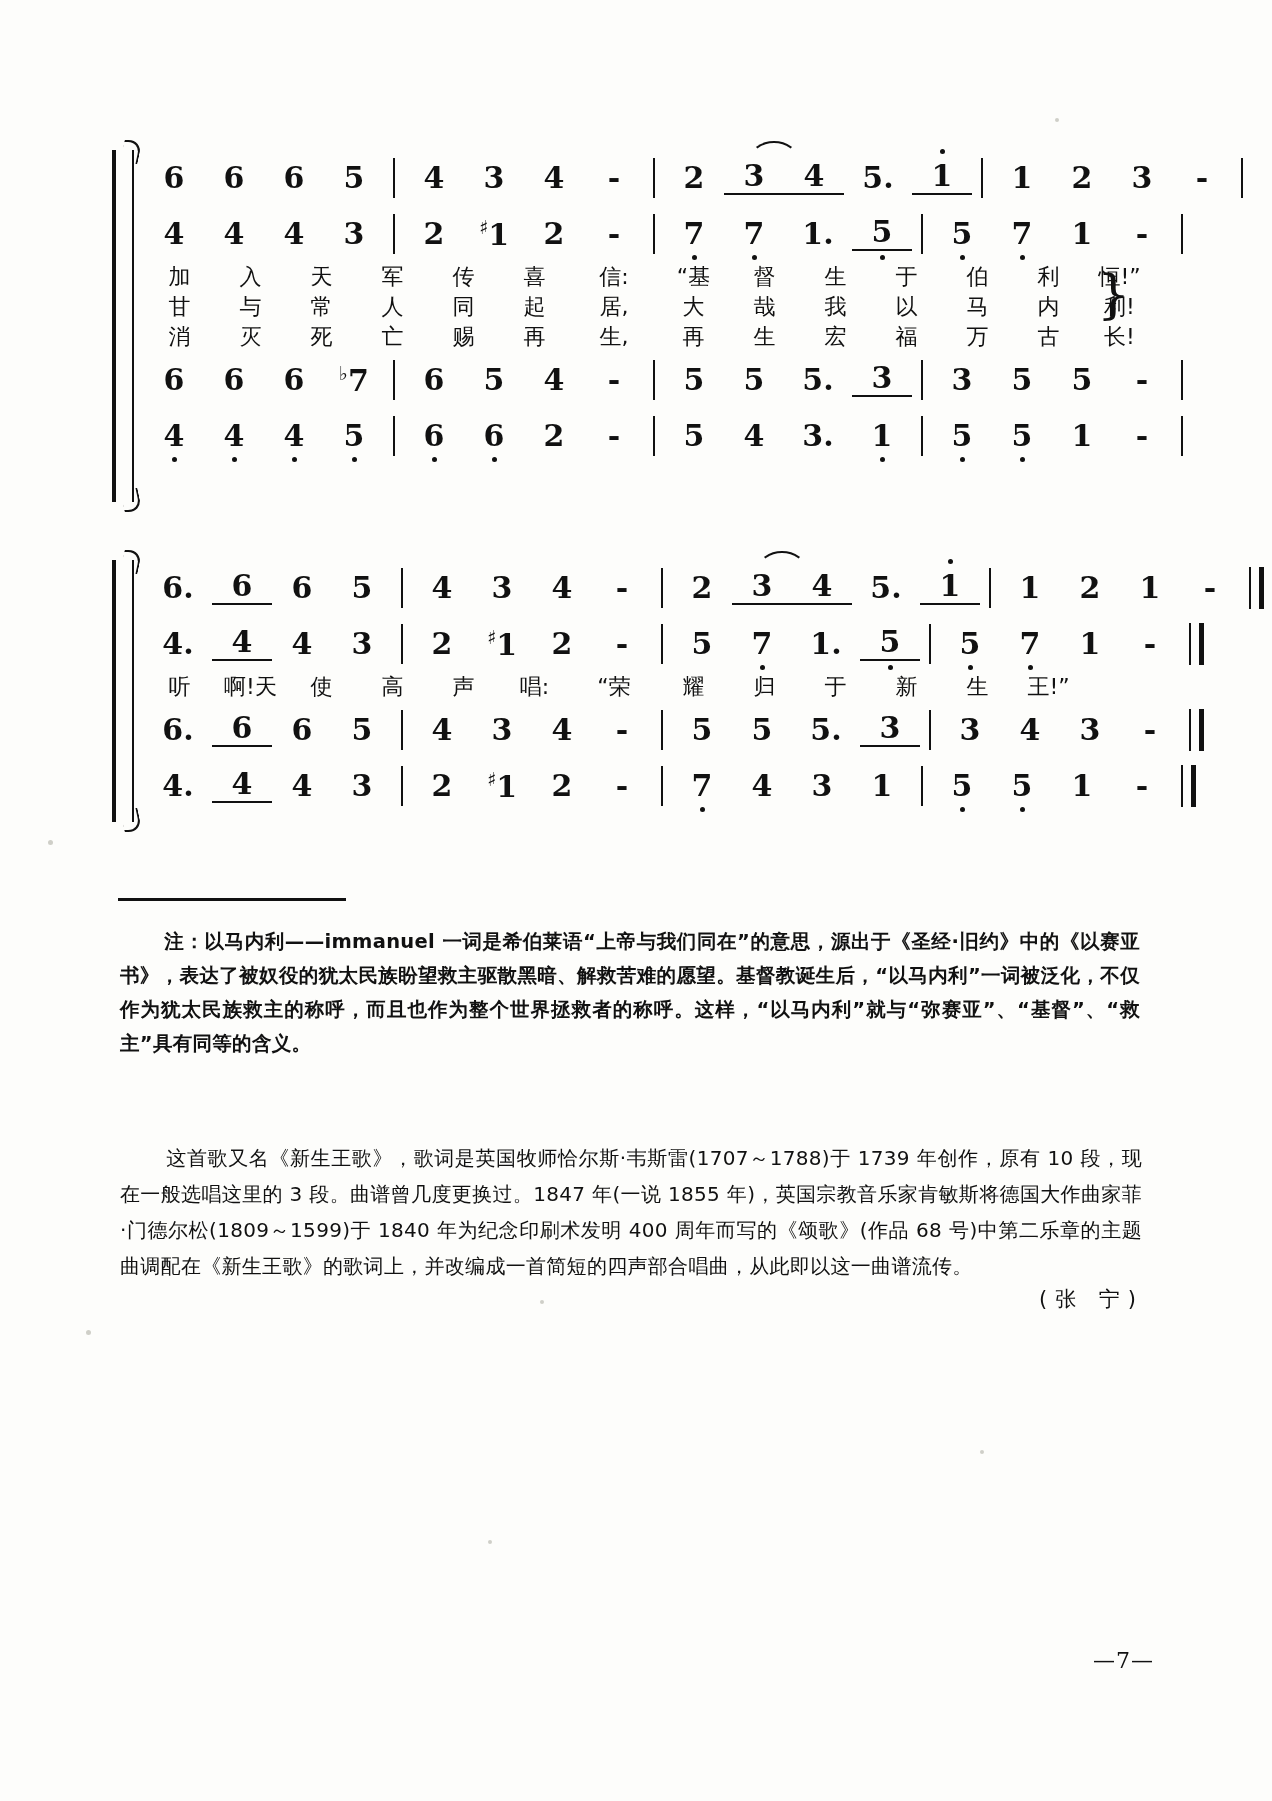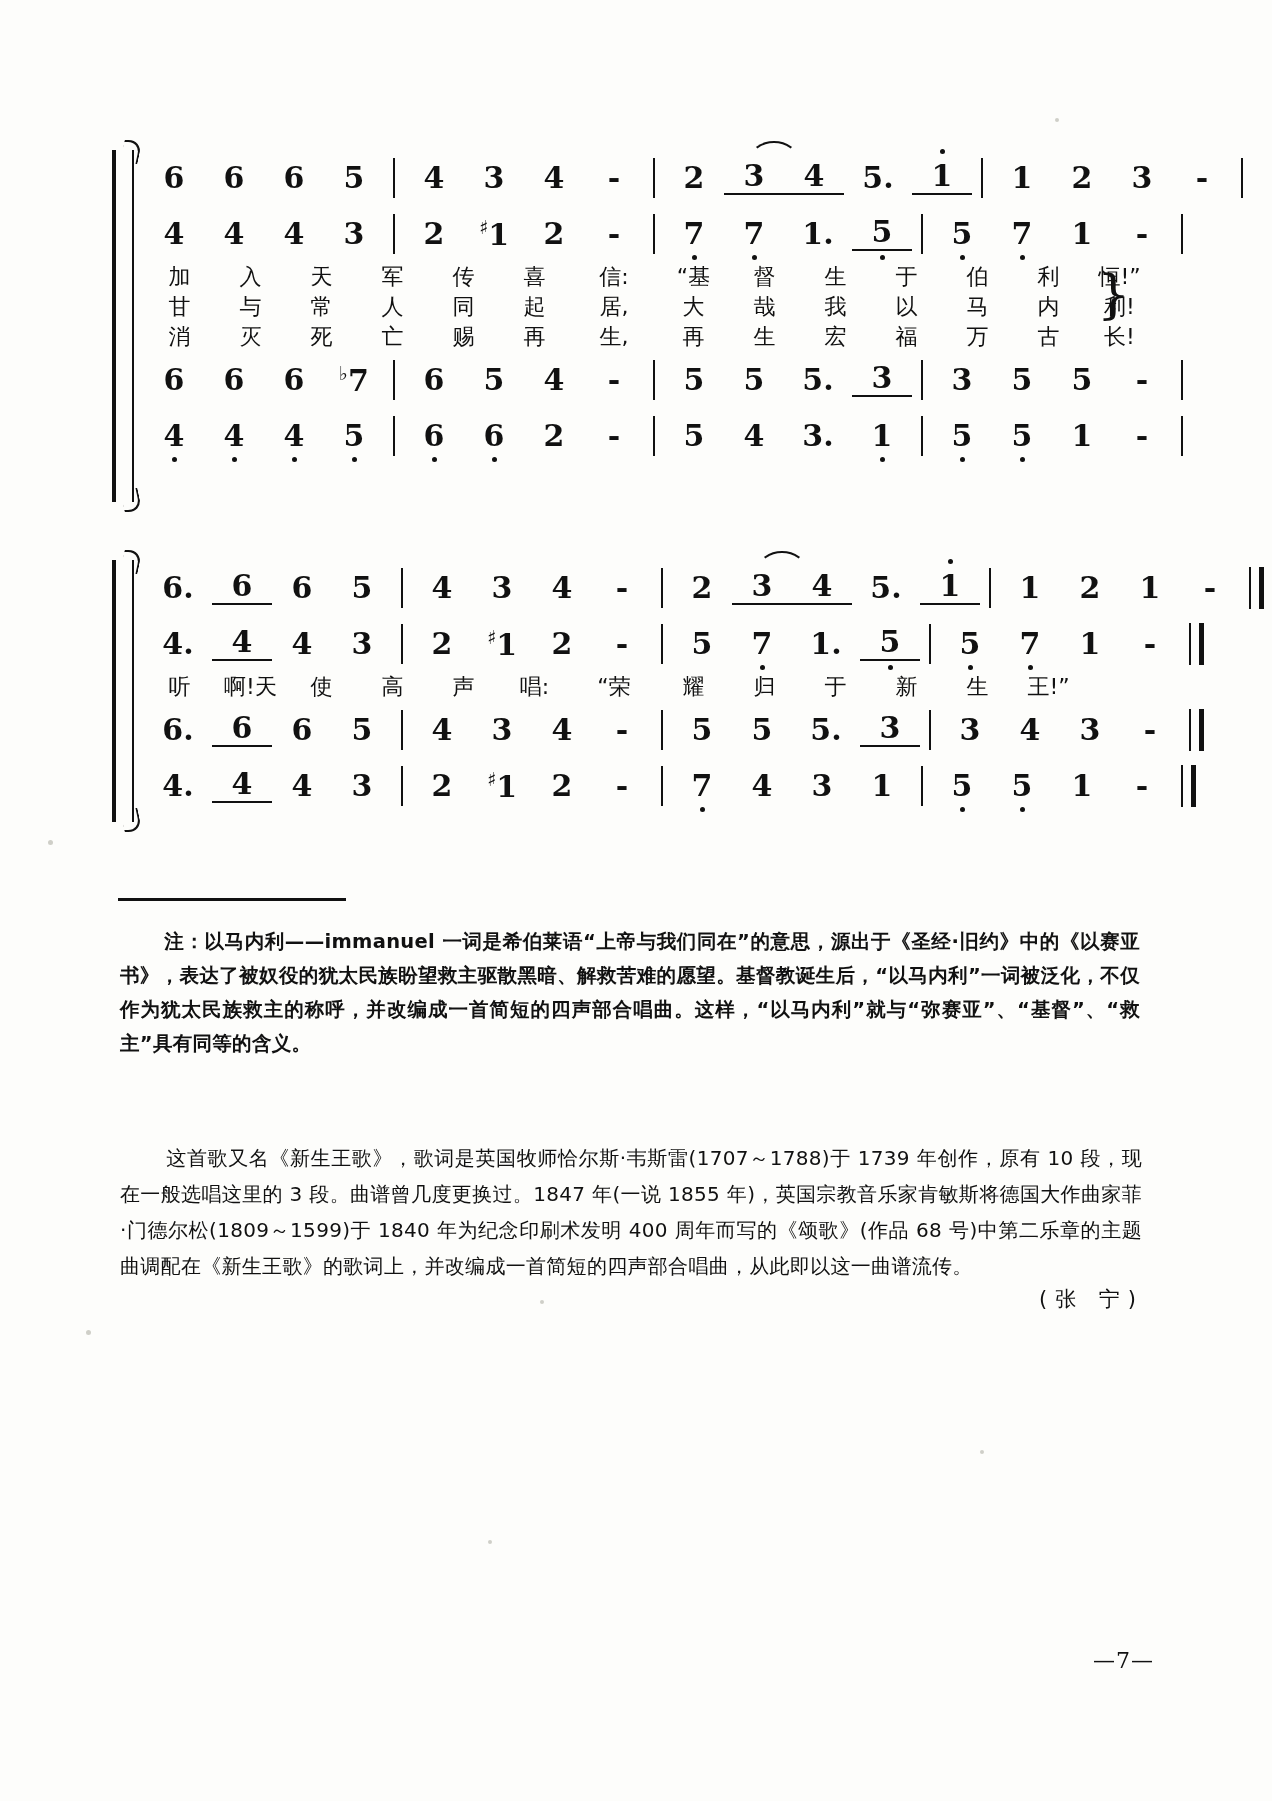--- a/index.html
+++ b/index.html
@@ -378,21 +378,21 @@
         <span class="note dotlow" style="width: 60px;">5</span>
         <span class="note" style="width: 60px;">1</span>
         <span class="note" style="width: 60px;">-</span>
         <span class="bar dbl"></span>
       </div>
     </div>
 
   <div class="hrule"></div>
 
   <div class="notepara">
-    <span class="ind"></span><span>注：</span><span>以马内利——immanuel 一词是希伯莱语“上帝与我们同在”的意思，源出于《圣经·旧约》中的《以赛亚书》，表达了被奴役的犹太民族盼望救主驱散黑暗、解救苦难的愿望。基督教诞生后，“以马内利”一词被泛化，不仅作为犹太民族救主的称呼，并改编成一首简短的四声部合唱曲。这样，“以马内利”就与“弥赛亚”、“基督”、“救主”具有同等的含义。</span>
+    <span class="ind"></span><span>注：</span><span>以马内利——immanuel 一词是希伯莱语“上帝与我们同在”的意思，源出于《圣经·旧约》中的《以赛亚书》，表达了被奴役的犹太民族盼望救主驱散黑暗、解救苦难的愿望。基督教诞生后，“以马内利”一词被泛化，不仅作为犹太民族救主的称呼，而且也作为整个世界拯救者的称呼。这样，“以马内利”就与“弥赛亚”、“基督”、“救主”具有同等的含义。</span>
   </div>
 
   <div class="bodypara">
     <span class="ind"></span><span>这首歌又名《新生王歌》，歌词是英国牧师恰尔斯·韦斯雷(1707～1788)于 1739 年创作，原有 10 段，现在一般选唱这里的 3 段。曲谱曾几度更换过。1847 年(一说 1855 年)，英国宗教音乐家肯敏斯将德国大作曲家菲·门德尔松(1809～1599)于 1840 年为纪念印刷术发明 400 周年而写的《颂歌》(作品 68 号)中第二乐章的主题曲调配在《新生王歌》的歌词上，并改编成一首简短的四声部合唱曲，从此即以这一曲谱流传。</span>
   </div>
 
   <div class="author">(张 宁)</div>
   <div class="pagenum">—7—</div>
 
 </div>

